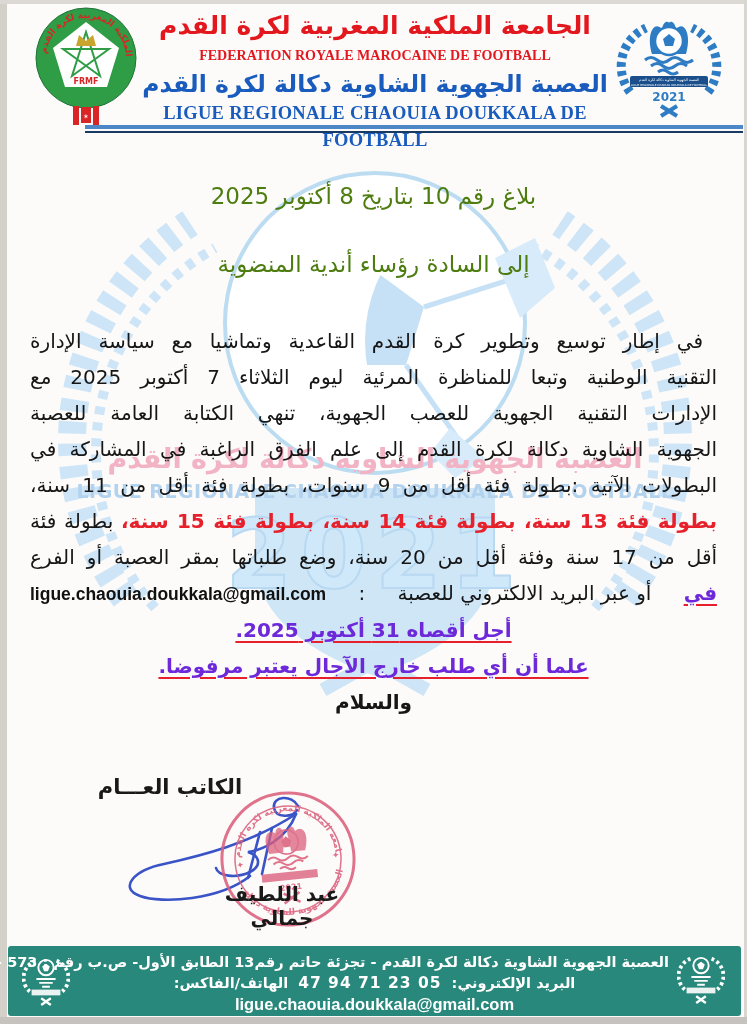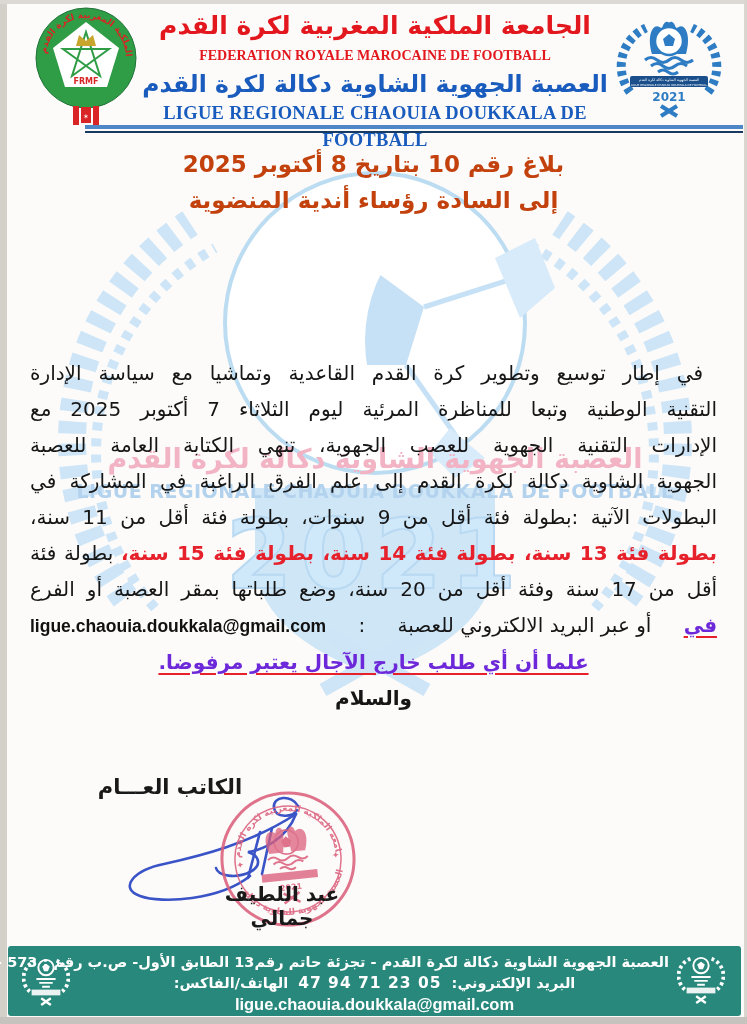--- a/index.html
+++ b/index.html
@@ -19,24 +19,24 @@
   .hdr-sep{position:absolute;left:85px;top:125px;width:658px;height:2px;border-top:4px solid #4d87c7;border-bottom:2px solid #173a63;}
 
   .logo-frmf{position:absolute;left:30px;top:6px;}
   .logo-league{position:absolute;left:610px;top:12px;}
 
   
   .wm{position:absolute;left:55px;top:128px;pointer-events:none;}
 
   
   .subject{position:absolute;left:100px;top:146px;width:547px;text-align:center;direction:rtl;}
-  .subject div{font-size:23px;font-weight:700;color:#c2410c;line-height:36px;white-space:nowrap;}
-
-  
-  .body-text{position:absolute;left:30px;top:323px;width:687px;margin-top:32px;}
+  .subject div{font-size:23px;font-weight:400;color:#4d7c0f;line-height:36px;white-space:nowrap;margin-top:32px;}
+
+  
+  .body-text{position:absolute;left:30px;top:323px;width:687px;}
   .bl{direction:rtl;font-size:20px;line-height:36px;color:#161616;}
   .jst{text-align:justify;text-align-last:justify;}
   .ctr{text-align:center;}
   .lft{text-align:center;font-weight:bold;}
   .rowl{display:flex;direction:ltr;justify-content:space-between;align-items:baseline;}
   .sg-k{color:#161616;}
   .sg-r{color:#e6212b;font-weight:700;}
   .sg-ru{color:#6d28d9;font-weight:700;text-decoration:underline;text-decoration-color:#e6212b;text-decoration-thickness:2px;text-underline-offset:4px;}
   .sg-em{font-family:"Liberation Sans",sans-serif;font-weight:700;font-size:17.5px;color:#111;}
   .sg-cl{color:#161616;}
@@ -163,20 +163,21 @@
       <div class="bl jst"><span class="sg-k">الجهوية الشاوية دكالة لكرة القدم إلى علم الفرق الراغبة في المشاركة في</span></div>
       <div class="bl jst"><span class="sg-k">البطولات الآتية :بطولة فئة أقل من 9 سنوات، بطولة فئة أقل من 11 سنة،</span></div>
       <div class="bl jst"><span class="sg-r">بطولة فئة 13 سنة، بطولة فئة 14 سنة، بطولة فئة 15 سنة،</span><span class="sg-k"> بطولة فئة</span></div>
       <div class="bl jst"><span class="sg-k">أقل من 17 سنة وفئة أقل من 20 سنة، وضع طلباتها بمقر العصبة أو الفرع</span></div>
       <div class="bl rowl">
         <span class="sg-em" dir="ltr">ligue.chaouia.doukkala@gmail.com</span>
         <span class="sg-cl">:</span>
         <span class="sg-k" dir="rtl">أو عبر البريد الالكتروني للعصبة</span>
         <span class="sg-ru">في</span>
       </div>
+      <div class="bl ctr"><span class="sg-ru">أجل أقصاه 31 أكتوبر 2025.</span></div>
       <div class="bl ctr"><span class="sg-ru">علما أن أي طلب خارج الآجال يعتبر مرفوضا.</span></div>
       <div class="bl lft"><span class="sg-k">والسلام</span></div>
     </div>
 
   <div class="sec-title">الكاتب العـــام</div>
 
   <svg class="signature" width="240" height="112" viewBox="0 0 240 112">
     <g fill="none" stroke="#3a54c8" stroke-width="2.6" stroke-linecap="round">
       <path d="M198,14 C192,2 172,4 174,16 C176,26 192,26 197,18"></path>
       <path d="M196,22 C186,48 162,58 148,60 C160,64 162,74 150,80 C136,87 118,84 116,76"></path>

